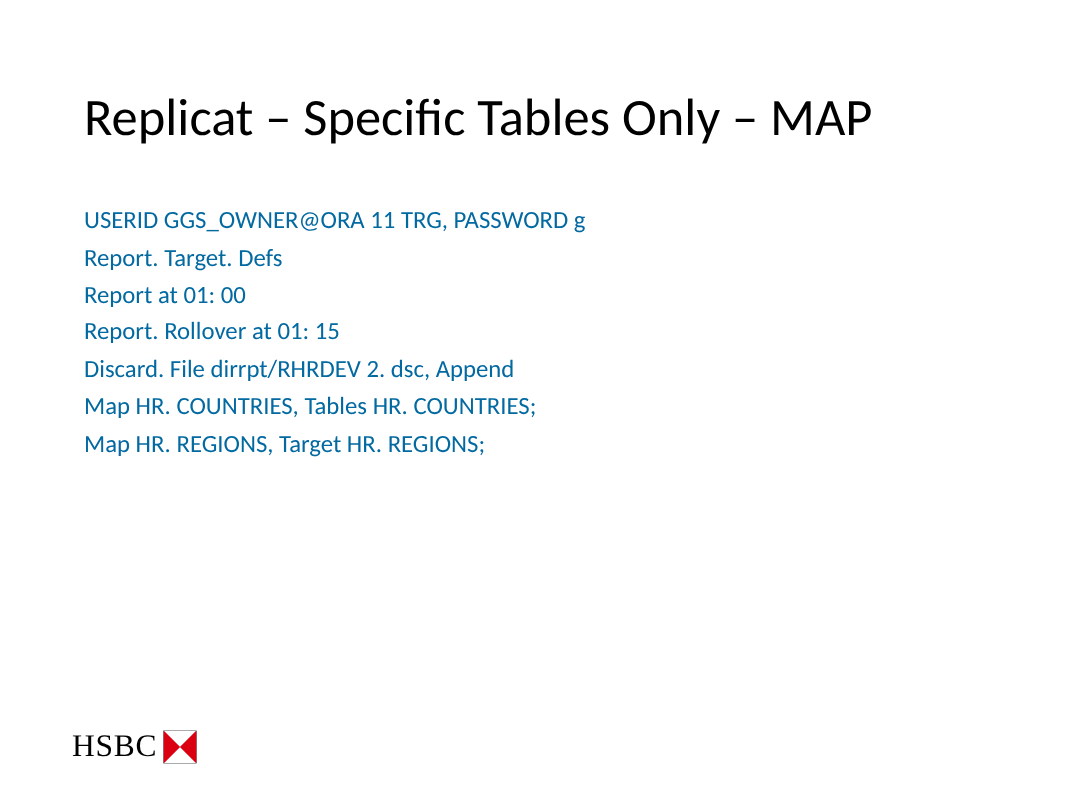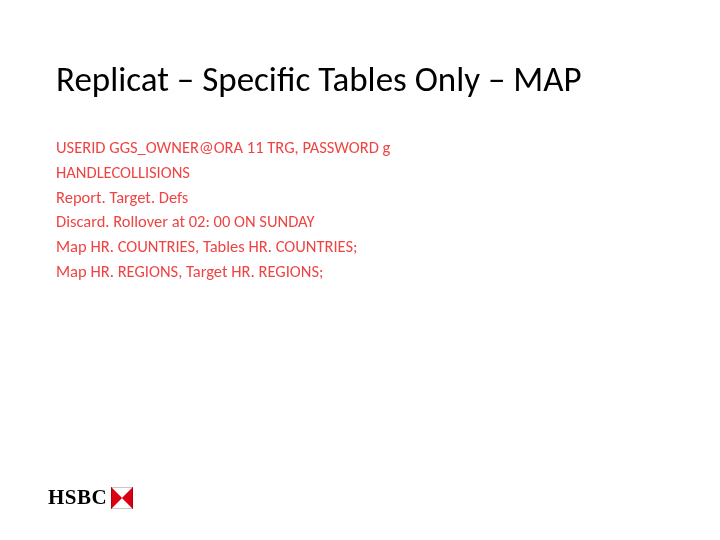--- a/index.html
+++ b/index.html
@@ -28,58 +28,59 @@
     line-height: 1.1;
     color: #000;
   }
   .body {
     position: absolute;
     top: 135px;
     left: 56px;
     right: 60px;
     font-size: 16.5px;
     line-height: 1.5;
-    color: #ef4444;
+    color: #0369a1;
   }
   .body .line {
     display: block;
   }
   .logo {
     position: absolute;
     left: 48px;
     bottom: 30px;
     display: flex;
     align-items: center;
     gap: 4px;
   }
   .logo-text {
     font-family: "Times New Roman", Times, serif;
-    font-weight: 700;
+    font-weight: 400;
     font-size: 21px;
     letter-spacing: 0.5px;
     color: #000;
   }
   .logo-hex {
     width: 22px;
     height: 22px;
     position: relative;
   }
 </style>
 </head>
 <body>
 
 <div class="slide">
 
   <div class="title">Replicat – Specific Tables Only – MAP</div>
 
   <div class="body">
     <span class="line">USERID GGS_OWNER@ORA 11 TRG, PASSWORD g</span>
-    <span class="line">HANDLECOLLISIONS</span>
     <span class="line">Report. Target. Defs</span>
-    <span class="line">Discard. Rollover at 02: 00 ON SUNDAY</span>
+    <span class="line">Report at 01: 00</span>
+    <span class="line">Report. Rollover at 01: 15</span>
+    <span class="line">Discard. File dirrpt/RHRDEV 2. dsc, Append</span>
     <span class="line">Map HR. COUNTRIES, Tables HR. COUNTRIES;</span>
     <span class="line">Map HR. REGIONS, Target HR. REGIONS;</span>
   </div>
 
   <div class="logo">
     <span class="logo-text">HSBC</span>
     <span class="logo-hex">
       <svg viewBox="0 0 100 100" width="22" height="22">
 
         <rect x="0" y="0" width="100" height="100" fill="#ffffff"></rect>

